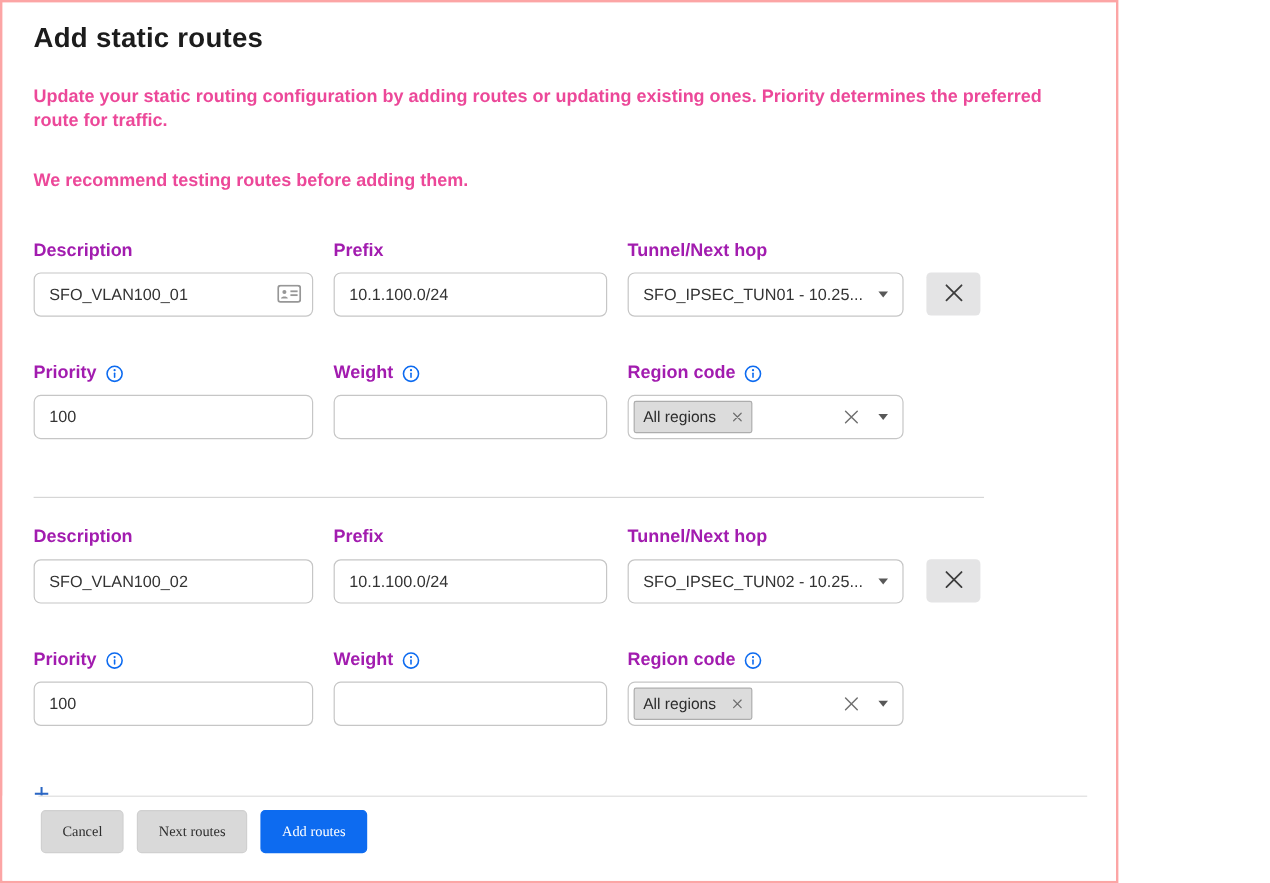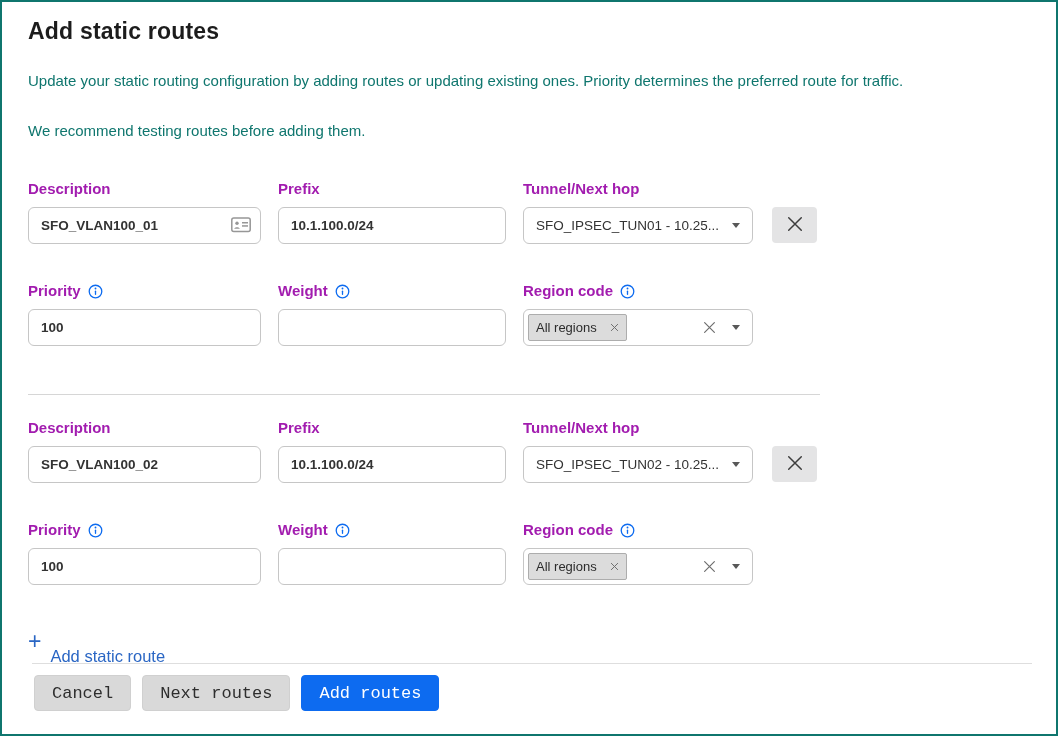--- a/index.html
+++ b/index.html
@@ -3,38 +3,39 @@
 <meta charset="utf-8">
 <style>
   * { box-sizing: border-box; }
   html, body { margin: 0; padding: 0; background: #fff; }
   body {
     font-family: "Liberation Sans", "DejaVu Sans", sans-serif;
     width: 1058px; height: 736px;
   }
   .window {
     position: relative;
-    width: 1058px; height: 736px;
+    width: 932px; height: 736px;
     background: #fff;
-    border: 2px solid #0f766e;
+    border: 2px solid #fca5a5;
     overflow: hidden;
   }
   .content { padding: 14px 26px 0 26px; }
 
   h1.page-title {
     margin: 0;
     font-size: 23px; line-height: 30px;
     font-weight: 700;
     color: #1c1c1c;
     letter-spacing: 0.2px;
   }
   p.desc {
     font-size: 15px; line-height: 20px;
-    color: #0f766e;
+    color: #ec4899;
     margin: 0;
+    font-weight: bold;
   }
   p.desc.first { margin-top: 25px; }
   p.desc.second { margin-top: 30px; }
 
   .route-block.first { margin-top: 38px; }
   .form-row { display: flex; align-items: flex-end; }
   .form-row.row2 { margin-top: 37px; }
 
   .field { display: flex; flex-direction: column; }
   .w-desc   { width: 233px; margin-right: 17px; }
@@ -53,21 +54,21 @@
   .text-input, .select, .multiselect {
     height: 37px;
     width: 100%;
     border: 1px solid var(--input_border, #c6c6c6);
     border-radius: 6px;
     background: #fff;
     font-family: inherit;
     font-size: 13.5px;
     color: #333;
   }
-  .text-input { padding: 0 12px; outline: none; font-weight: bold; }
+  .text-input { padding: 0 12px; outline: none; }
   .input-wrap { position: relative; width: 100%; }
   .input-wrap .text-input { padding-right: 36px; }
   .autofill {
     position: absolute; right: 10px; top: 10px;
     display: inline-flex; cursor: pointer;
   }
 
   .select {
     display: flex; align-items: center; justify-content: space-between;
     padding: 0 12px;
@@ -145,22 +146,22 @@
     margin: 0 24px 0 30px;
   }
   .footer-buttons {
     display: flex; gap: 11px;
     padding: 11px 0 0 32px;
   }
   .btn {
     height: 36px;
     padding: 0 17px;
     border-radius: 4px;
-    font-family: Liberation Mono, monospace;
-    font-size: 17px;
+    font-family: Liberation Serif, serif;
+    font-size: 12px;
     cursor: pointer;
   }
   .btn-gray {
     background: var(--button_gray, #d9d9d9);
     border: 1px solid #d0d0d0;
     color: #2e2e2e;
   }
   .btn-primary {
     background: var(--primary, #0d6bf0);
     border: 1px solid var(--primary, #0d6bf0);

